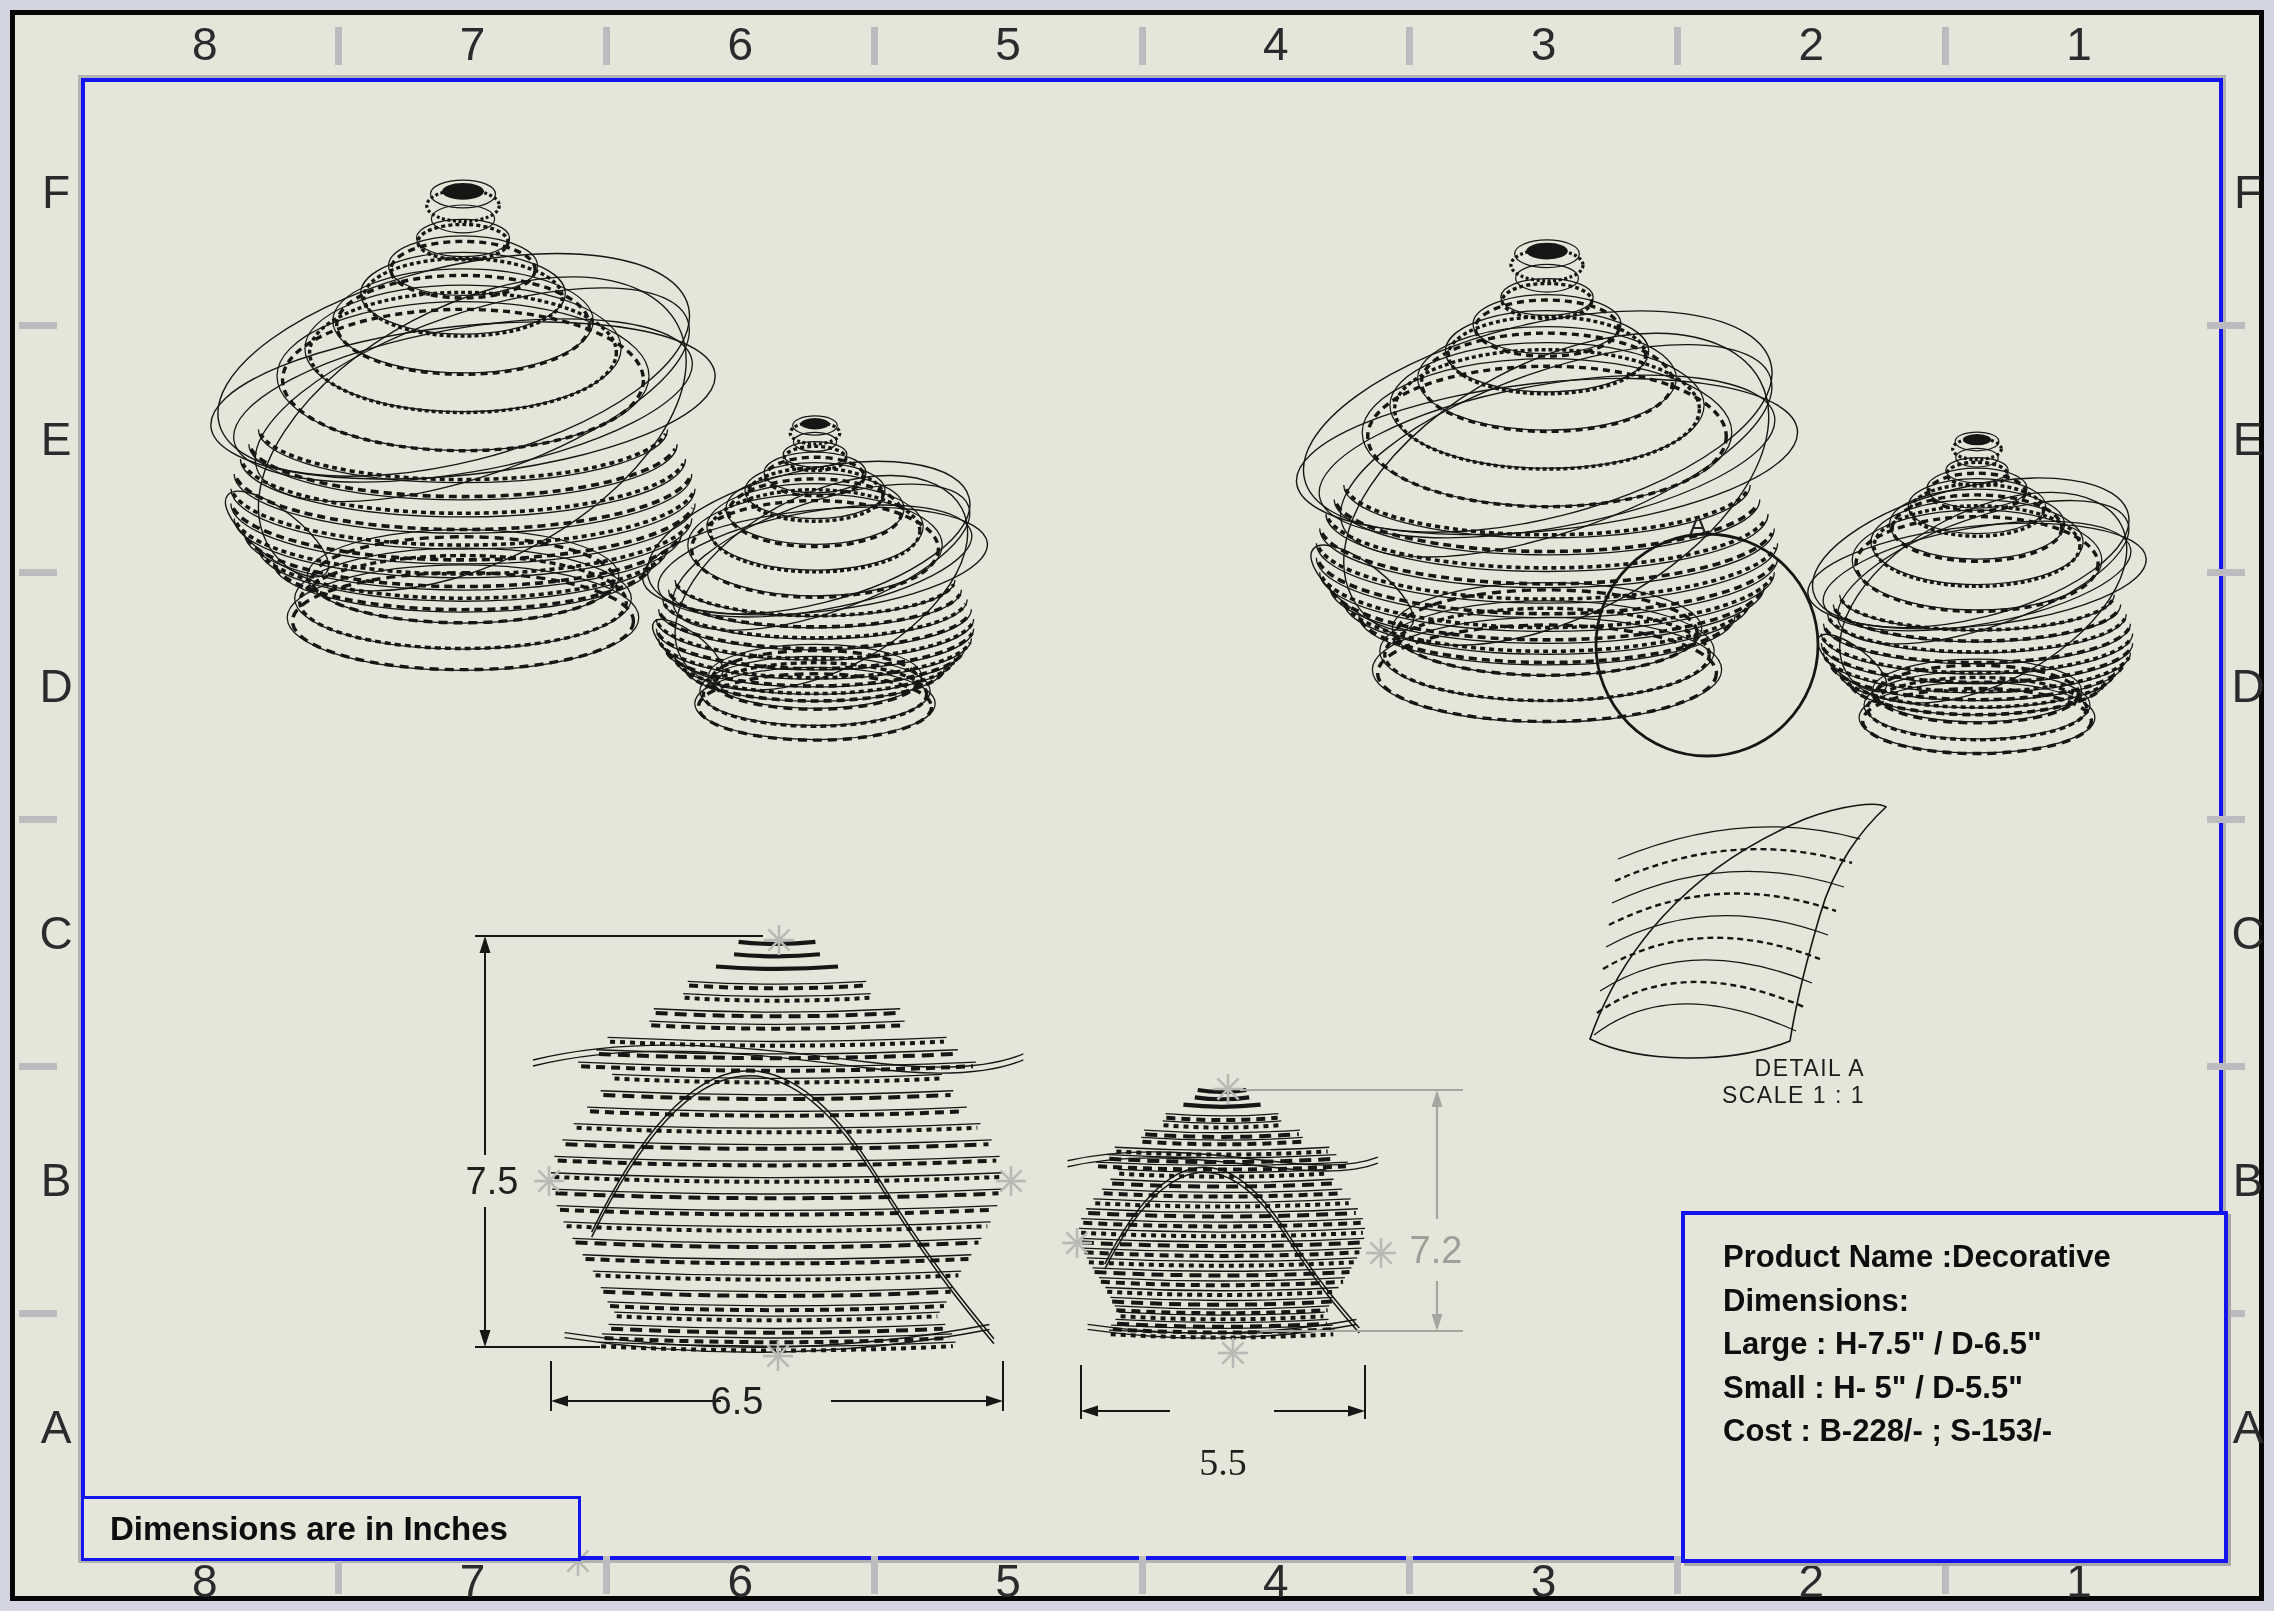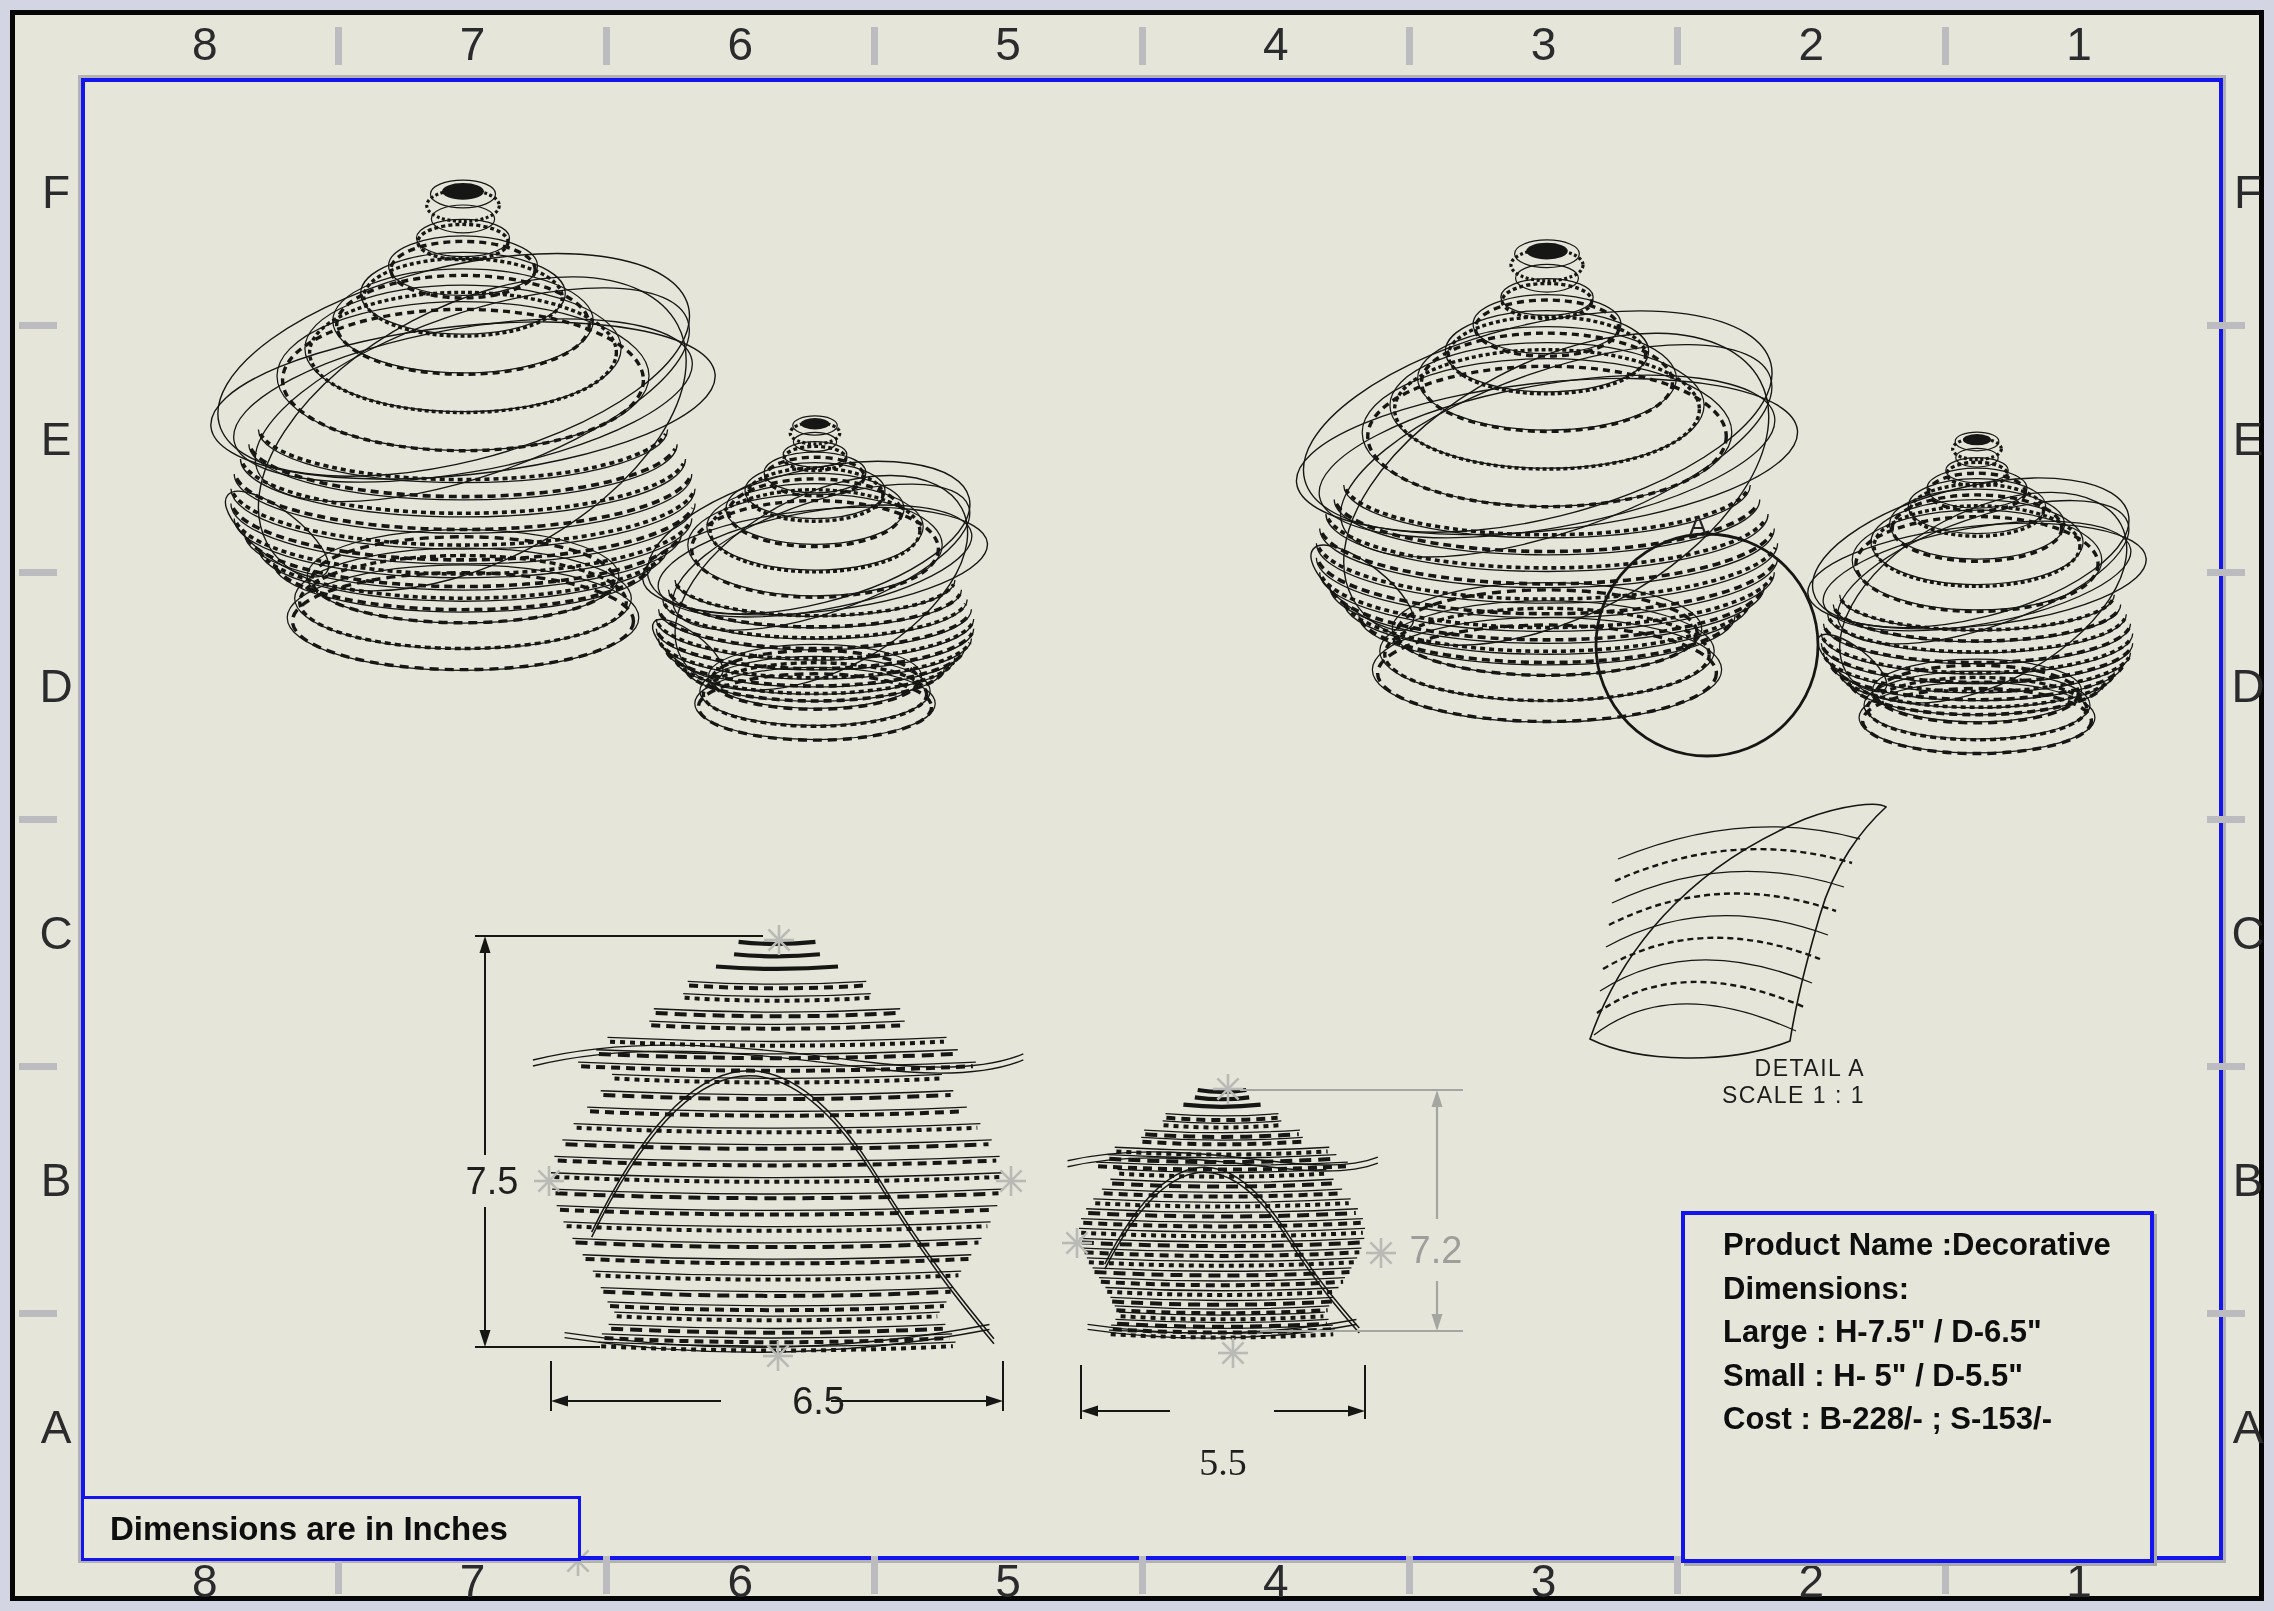--- a/index.html
+++ b/index.html
@@ -18,23 +18,23 @@
     font-size:46px;font-weight:400;color:#2b2b2e;}
   .zone-tick{position:absolute;background:var(--tick);}
   #title{position:absolute;left:820px;top:98px;width:680px;text-align:center;
     font-size:57px;font-weight:700;letter-spacing:1px;color:#0d0d0d;}
   .dim-label{position:absolute;width:100px;height:50px;line-height:50px;text-align:center;
     font-size:38px;font-weight:400;color:#1f1f1d;}
   .dim-label.gray{color:#9e9e9a;}
   #detail-label{position:absolute;left:1625px;top:1040px;width:225px;text-align:right;
     font-size:23px;line-height:27px;letter-spacing:1.5px;color:#1c1c1c;}
   #detail-callout{position:absolute;left:1674px;top:496px;font-size:27px;color:#222;}
-  #product-box{position:absolute;left:1666px;top:1196px;width:473px;height:352px;
+  #product-box{position:absolute;left:1666px;top:1196px;width:547px;height:352px;
     box-sizing:border-box;border:4px solid var(--blue);background:var(--paper);
-    box-shadow:3px 3px 0 #a8a8a8;padding:8px 0 0 38px;}
+    box-shadow:3px 3px 0 #a8a8a8;padding:20px 0 0 38px;}
   #product-box .pline{font-size:31px;font-weight:700;line-height:43.6px;color:#0e0e0e;white-space:nowrap;}
   #note-box{position:absolute;left:66px;top:1481px;width:500px;height:65px;
     box-sizing:border-box;border:3px solid var(--blue);background:var(--paper);}
   #note-box .ntext{font-size:33px;font-weight:700;line-height:59px;padding-left:26px;color:#0e0e0e;}
 </style>
 </head>
 <body>
 
 <div id="frame">
   <svg id="canvas" viewBox="0 0 2274 1611">
@@ -479,21 +479,21 @@
       <div class="zone-tick" style="left: 4px; top: 800.5px; width: 38px; height: 7px;"></div>
       <div class="zone-tick" style="left: 2192px; top: 800.5px; width: 38px; height: 7px;"></div>
       <div class="zone-tick" style="left: 4px; top: 1047.5px; width: 38px; height: 7px;"></div>
       <div class="zone-tick" style="left: 2192px; top: 1047.5px; width: 38px; height: 7px;"></div>
       <div class="zone-tick" style="left: 4px; top: 1294.5px; width: 38px; height: 7px;"></div>
       <div class="zone-tick" style="left: 2192px; top: 1294.5px; width: 38px; height: 7px;"></div>
     </div>
 
 
   <div class="dim-label" style="left:427px;top:1141px;">7.5</div>
-  <div class="dim-label" style="left:730px;top:1361px;text-align:right;">6.5</div>
+  <div class="dim-label" style="left:672px;top:1361px;">6.5</div>
   <div class="dim-label" style="left:1158px;top:1422px;font-family:Liberation Serif, serif;">5.5</div>
   <div class="dim-label gray" style="left:1371px;top:1210px;">7.2</div>
 
   <div id="detail-label">
     <div>DETAIL A</div>
     <div>SCALE 1 : 1</div>
   </div>
   <div id="detail-callout">A</div>
 
   <div id="product-box">

